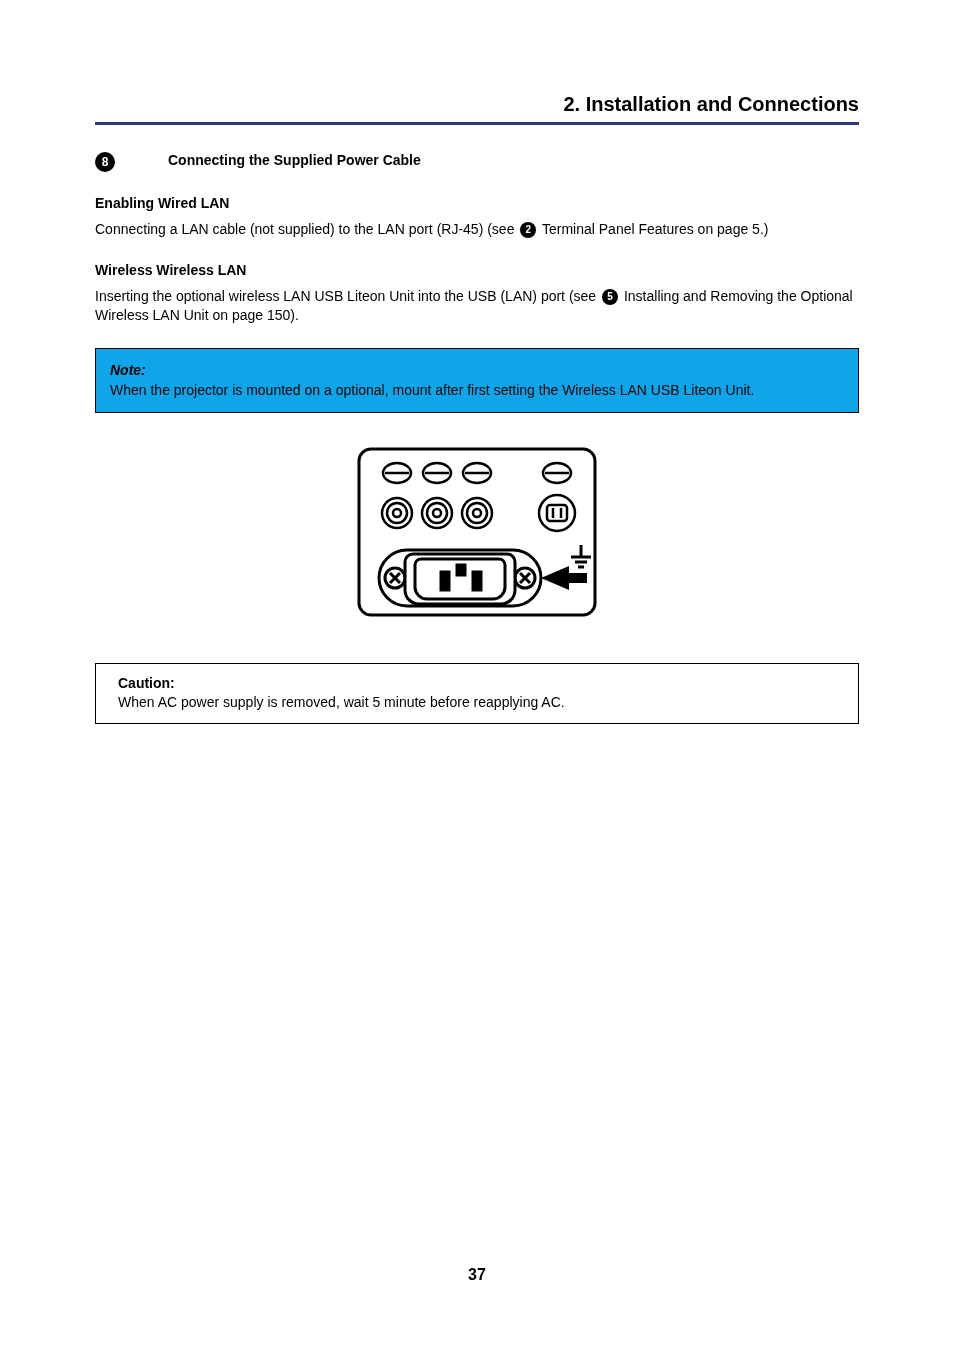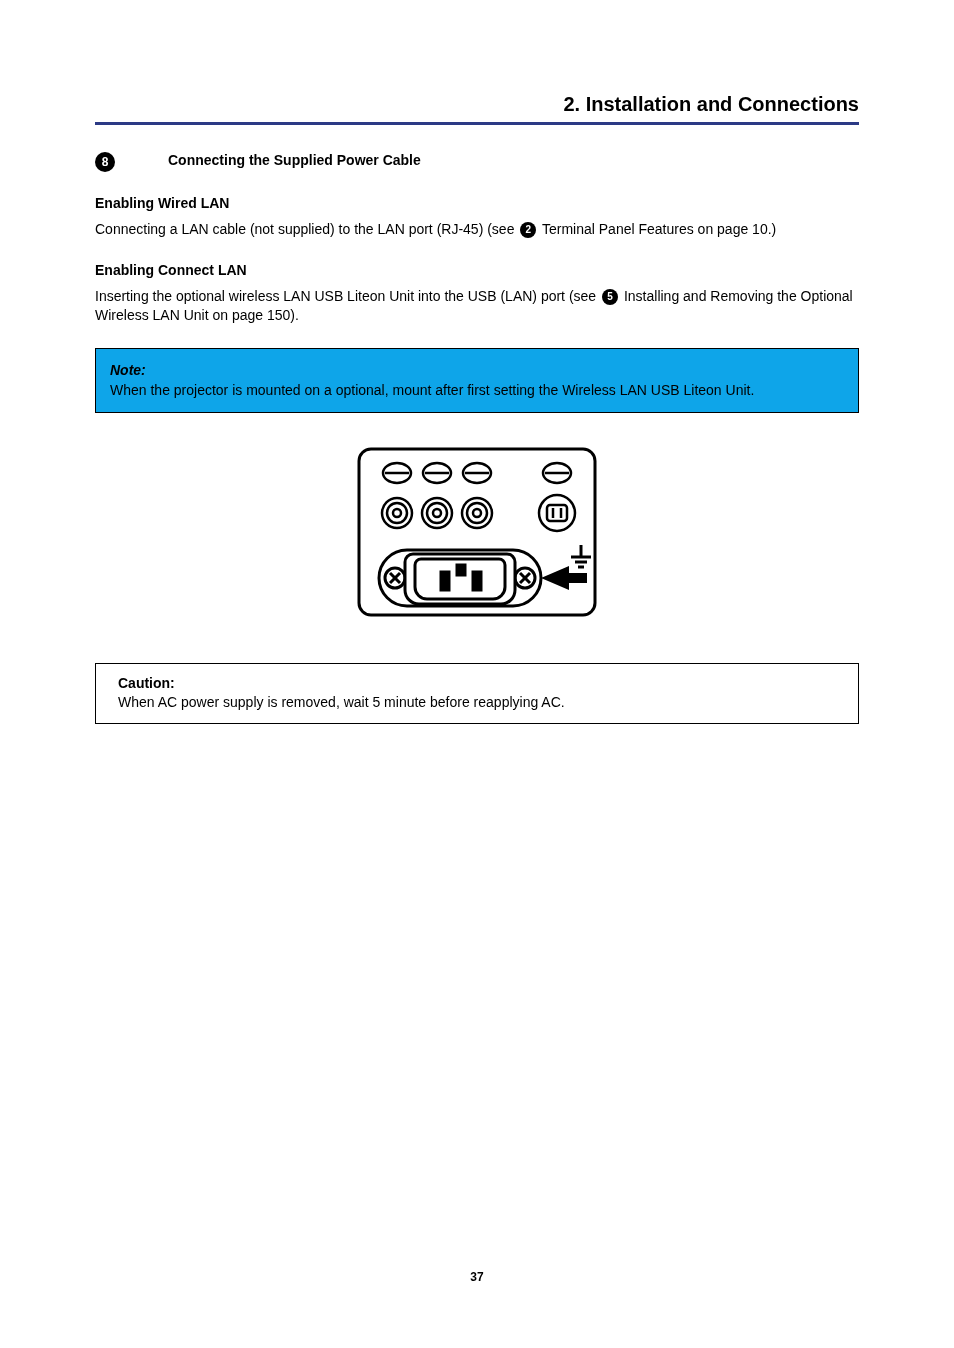--- a/index.html
+++ b/index.html
@@ -57,43 +57,43 @@
     padding: 10px 22px;
   }
   .caution-line { }
   .caution-label { font-weight: bold; }
   .page-num {
     position: absolute;
     bottom: 62px;
     left: 0; right: 0;
     text-align: center;
     font-weight: 900;
-    font-size: 12px;
+    font-size: 16px;
     font-family: Arial, Helvetica, sans-serif;
   }
 </style>
 </head>
 <body>
 
 <div class="page">
   <div class="chapter-header">2. Installation and Connections</div>
 
   <div class="inst-row">
     <span class="inst-num">8</span>
     <span class="inst-text">Connecting the Supplied Power Cable</span>
   </div>
 
   <div class="section-title">Enabling Wired LAN</div>
   <div class="para">
     <span>Connecting a LAN cable (not supplied) to the LAN port (RJ-45) (see </span>
     <span class="small-circ">2</span>
-    <span> Terminal Panel Features on page 10.)</span>
+    <span> Terminal Panel Features on page 5.)</span>
   </div>
 
-  <div class="section-title">Enabling Connect LAN</div>
+  <div class="section-title">Wireless Wireless LAN</div>
   <div class="para">
     <span>Inserting the optional wireless LAN USB Liteon Unit into the USB (LAN) port (see </span>
     <span class="small-circ">5</span>
     <span> Installing and Removing the Optional Wireless LAN Unit on page 150).</span>
   </div>
 
   <div class="note-box">
     <div class="note-line">
       <span class="note-bold">Note:</span>
     </div>

